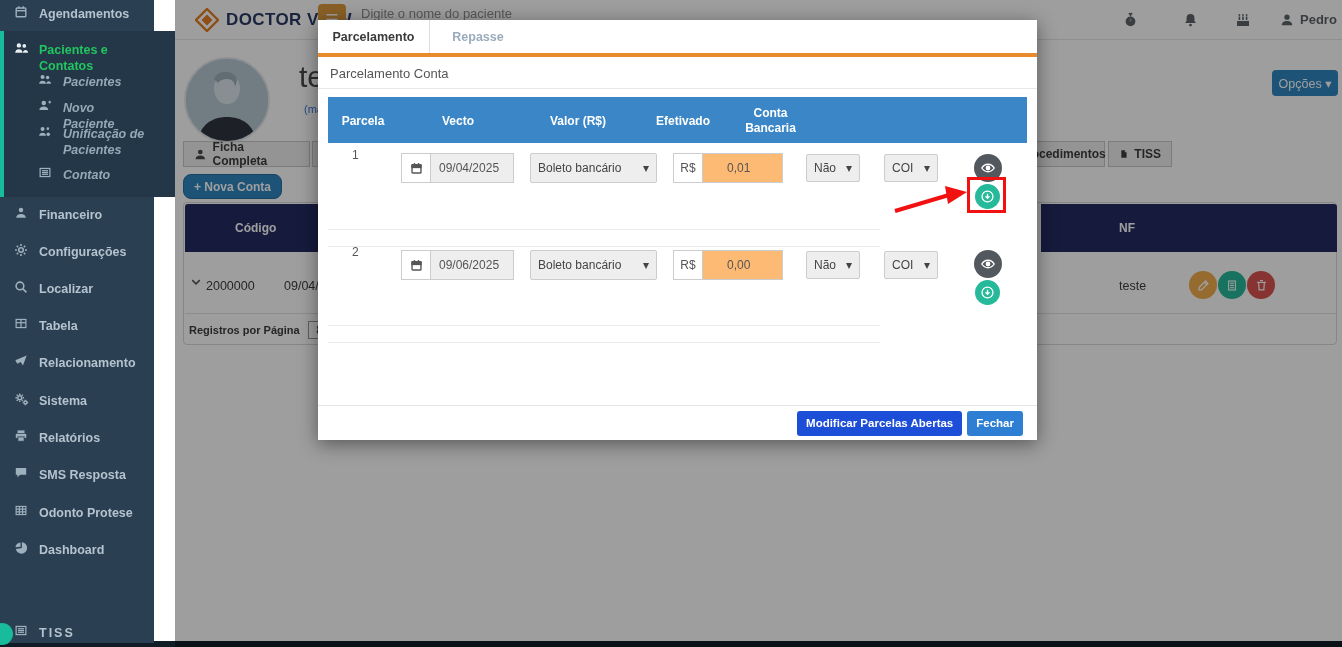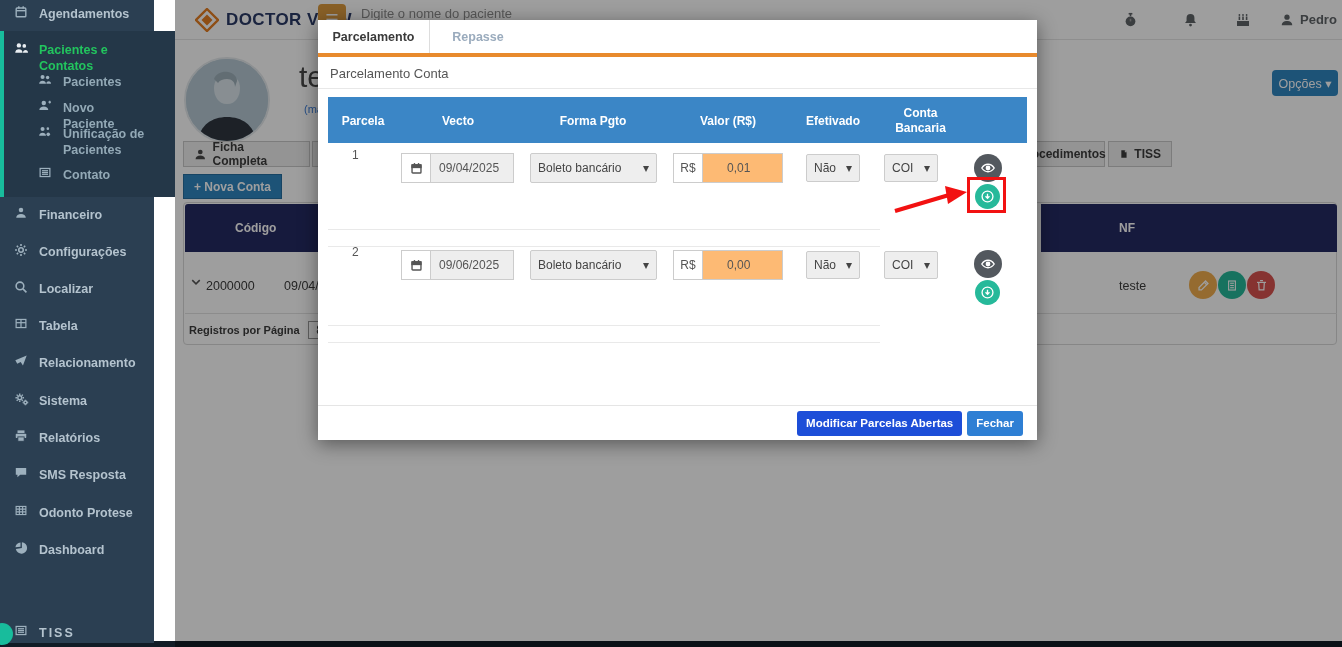--- a/index.html
+++ b/index.html
@@ -7,21 +7,21 @@
   body { font-family:"Liberation Sans", sans-serif; background:#fff; position:relative; }
   svg { display:block; }
 
   
   #sidebar { position:absolute; left:0; top:0; width:154px; height:643px; background:#2b3f52; z-index:30; }
   .side-item { position:absolute; left:14px; right:6px; display:flex; align-items:flex-start; gap:9px;
                color:#b4c3ce; font-size:12.5px; font-weight:bold; line-height:16px; cursor:pointer; }
   .side-item .ic { flex:0 0 16px; margin-top:-1px; color:#9db0bd; }
   .side-item.active { color:#22c55e; }
   .side-item.active .ic { color:#e9eef2; }
-  .side-sub { left:38px; color:#93a9b6; font-size:12.5px; }
+  .side-sub { left:38px; color:#93a9b6; font-size:12.5px;font-style:italic; }
   #side-panel { position:absolute; left:0; top:31px; width:175px; height:166px; background:#243748; border-left:4px solid #18bc9c; }
   #teal-corner { position:absolute; left:-9px; bottom:-2px; width:22px; height:22px; border-radius:50%; background:#18bc9c; z-index:31; }
   #bottom-strip { position:absolute; left:0; bottom:0; width:1342px; height:6px; background:#111c26; z-index:29; }
 
   
   #content { position:absolute; left:175px; top:0; width:1167px; height:647px; background:#fff; }
   #topbar { position:absolute; left:0; top:0; width:100%; height:40px; background:#fff; border-bottom:1px solid #e5e5e5; }
   #brand { position:absolute; left:20px; top:8px; display:flex; align-items:center; gap:7px; }
   #brand-text { font-size:17px; font-weight:800; color:#2b3a67; letter-spacing:.4px; }
   #hamburger { position:absolute; left:143px; top:4px; width:28px; height:32px; background:#dd9b3f; color:#fff;
@@ -36,21 +36,21 @@
   #patient-link { position:absolute; left:129px; top:103px; font-size:11px; color:#3b7dd8; cursor:pointer; }
   #options-btn { position:absolute; left:1097px; top:70px; width:66px; height:26px; background:#2f86c1; color:#fff;
                  border:none; border-radius:4px; font-size:12.5px; cursor:pointer; }
 
   
   .rec-tab { position:absolute; top:141px; height:26px; background:#efefef; border:1px solid #c9c9c9;
              display:flex; align-items:center; gap:6px; padding:0 10px; font-size:12px; font-weight:bold; color:#3d3d3d; cursor:pointer; }
 
   
   #nova-conta { position:absolute; left:8px; top:174px; height:25px; padding:0 10px; background:#2f86c1; color:#fff;
-                border:1px solid #266fa1; border-radius:0; font-size:12px; font-weight:bold; cursor:pointer; }
+                border:1px solid #266fa1; border-radius:8px; font-size:12px; font-weight:bold; cursor:pointer; }
   #acct-card { position:absolute; left:8px; top:202px; width:1154px; height:143px; border:1px solid #d9d9d9; border-radius:4px; background:#fff; }
   #acct-head { position:absolute; left:1px; top:1px; width:740px; height:48px; background:#252a63; border-radius:3px 0 0 0; }
   #acct-head-nf { position:absolute; left:857px; top:1px; width:296px; height:48px; background:#252a63; border-radius:0 3px 0 0; }
   .acct-col { position:absolute; color:#fff; font-size:12px; font-weight:bold; top:17px;margin-left:28px; }
   .acct-cell { position:absolute; top:76px; font-size:12.5px; color:#3d3d3d; }
   .circle-btn { width:28px; height:28px; border-radius:50%; border:none; display:flex; align-items:center; justify-content:center; cursor:pointer; color:#fff; }
   #acct-actions { position:absolute; left:1005px; top:68px; display:flex; gap:1px; }
   #acct-foot { position:absolute; left:1px; top:110px; width:1152px; height:32px; border-top:1px solid #e2e2e2; display:flex; align-items:center; gap:8px; padding-left:4px; }
   #acct-foot label { font-size:11px; font-weight:bold; color:#3d3d3d; }
   #page-size { width:24px; height:18px; border:1px solid #9a9a9a; font-size:12px; text-align:center; color:#333; }
@@ -423,21 +423,20 @@
   <div id="modal-tabs">
     <div class="mtab" id="mtab-parcelamento">Parcelamento</div>
     <div class="mtab" id="mtab-repasse">Repasse</div>
   </div>
   <div id="modal-title">Parcelamento Conta</div>
   <div id="modal-hr"></div>
 
   <div id="mth">
     <div class="mth-c w1">Parcela</div>
     <div class="mth-c w2">Vecto</div>
-    <div class="mth-c w3">Forma Pgto</div>
     <div class="mth-c w4">Valor (R$)</div>
     <div class="mth-c w5">Efetivado</div>
     <div class="mth-c w6" style="width:85px; max-width:85px">Conta Bancaria</div>
     <div class="mth-c w7"></div>
   </div>
 
   <span class="mrow-num" style="left:34px; top:128px;">1</span>
   <div class="dategrp" style="left:83px; top:133px;">
     <span class="cal">
       <svg width="13" height="13" viewBox="0 0 16 16" fill="none" stroke="#555" stroke-width="1.7">

